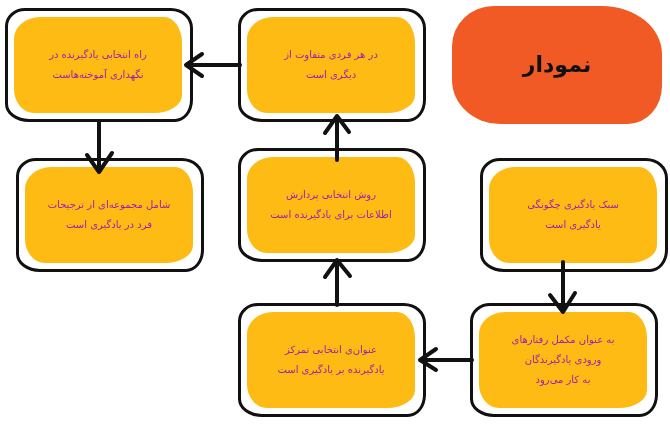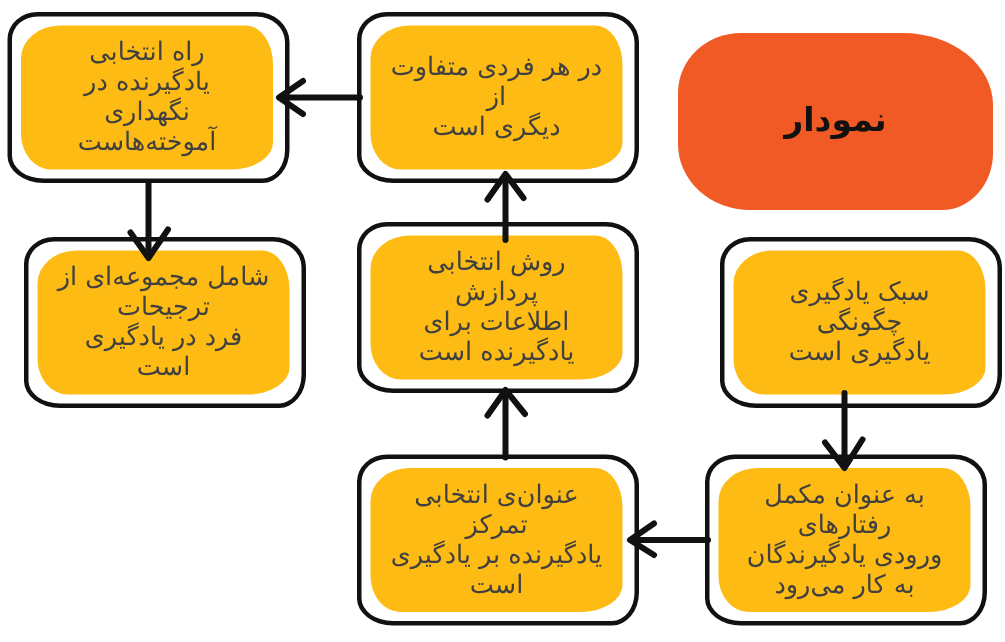--- a/index.html
+++ b/index.html
@@ -1,40 +1,40 @@
 <!DOCTYPE html>
 <html><head>
 <meta charset="utf-8">
 <style>
   html, body { margin: 0; padding: 0; }
   body {
     width: 670px; height: 428px; background: #ffffff; position: relative; overflow: hidden;
     font-family: "DejaVu Sans", sans-serif;
   }
   .title-blob {
-    position: absolute; left: 452px; top: 22px; width: 210px; height: 118px;
+    position: absolute; left: 452px; top: 6px; width: 210px; height: 118px;
     background: #f15a24;
     border-radius: 42px 60px 34px 48px / 40px 48px 38px 44px;
     display: flex; flex-direction: column; align-items: center; justify-content: center;
     direction: rtl;
   }
   .title-line { font-size: 22px; font-weight: bold; color: #111; line-height: 34px; }
   .box {
     position: absolute; width: 188px; height: 114px;
     border: 3px solid #111; border-radius: 20px 22px 18px 24px / 18px 20px 22px 18px;
     background: #fff; box-sizing: border-box;
   }
   .box .fill {
     position: absolute; left: 6px; top: 6px; right: 8px; bottom: 6px;
     background: #fdbb13;
     border-radius: 26px 18px 28px 20px / 22px 26px 18px 24px;
     display: flex; align-items: center; justify-content: center;
     text-align: center; direction: rtl;
   }
-  .box .txt { font-size: 17px; color: #404040; line-height: 20px; padding: 0 12px; white-space: pre-line; }
+  .box .txt { font-size: 10px; color: #a21caf; line-height: 20px; padding: 0 12px; white-space: pre-line; }
   svg.arrows { position: absolute; left: 0; top: 0; }
 </style>
 </head>
 <body>
 
 <div class="title-blob">
   <div class="title-line">نمودار</div>
 </div>
 
 <div class="box" style="left:5px; top:8px;">

